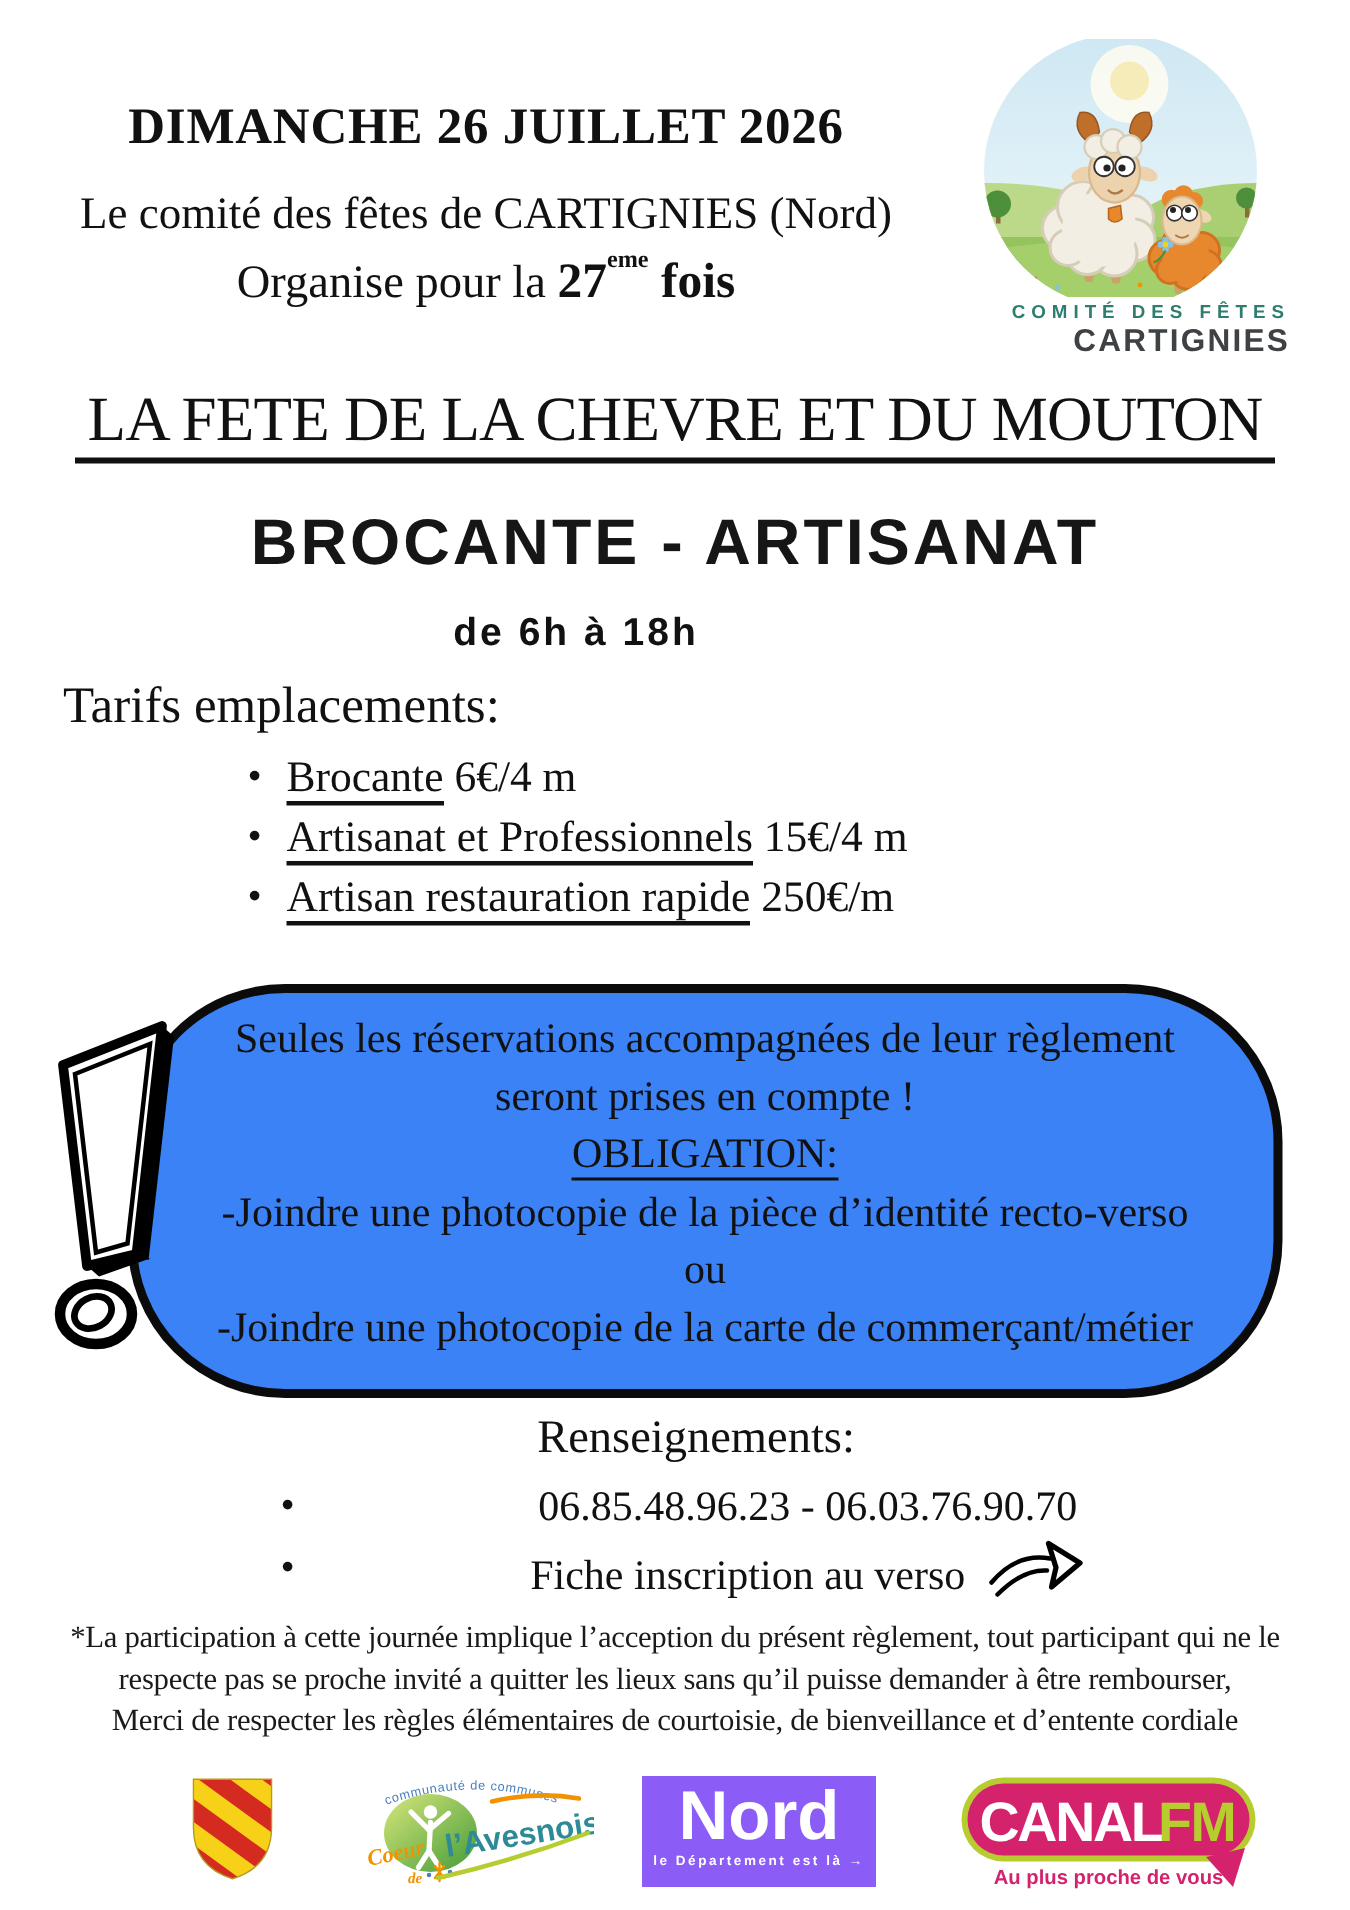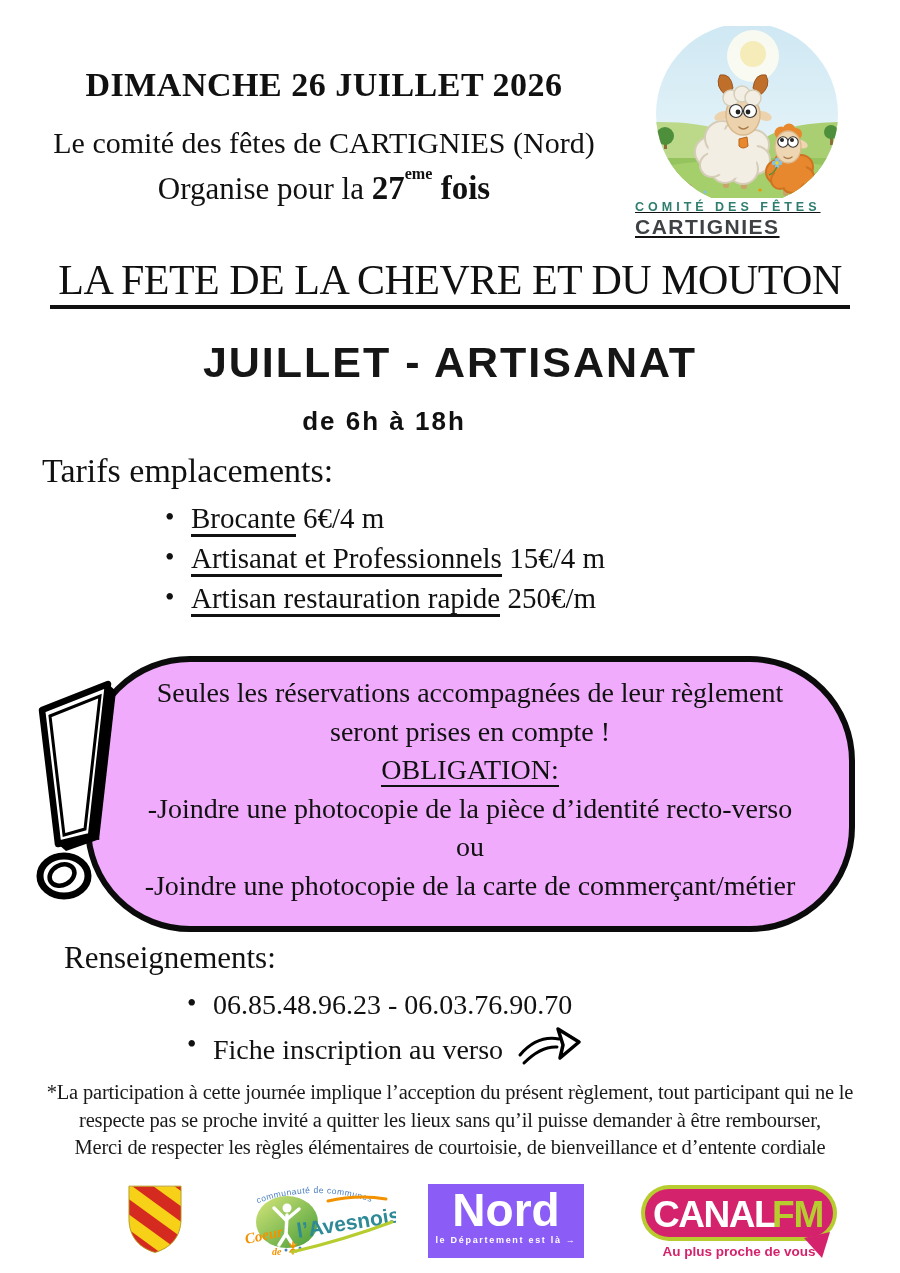--- a/index.html
+++ b/index.html
@@ -7,21 +7,21 @@
         font-family:"Liberation Serif",serif;color:#111;}
 
   
   .header-left{position:absolute;left:18px;top:66px;width:612px;text-align:center;}
   .date{font-size:34px;font-weight:bold;letter-spacing:.5px;margin-bottom:22px;}
   .committee{font-size:30px;margin-bottom:10px;}
   .organise{font-size:31px;}
   .organise .b{font-weight:bold;font-size:33px;}
   .organise sup{font-size:.52em;position:relative;top:-.55em;font-weight:bold;}
 
-  .logo-block{position:absolute;left:635px;top:26px;width:225px;text-align:left;text-decoration:underline;}
+  .logo-block{position:absolute;left:635px;top:26px;width:225px;text-align:right;}
   .logo-l1{font-family:"Liberation Sans",sans-serif;font-weight:bold;font-size:12.5px;
            letter-spacing:4px;color:#2e7d6e;margin-top:-2px;}
   .logo-l2{font-family:"Liberation Sans",sans-serif;font-weight:bold;font-size:21px;
            letter-spacing:1.5px;color:#3f4245;margin-top:1px;}
 
   
   .title-wrap{position:absolute;left:0;top:256px;width:900px;text-align:center;}
   .title{display:inline-block;font-size:42px;letter-spacing:-.5px;
          border-bottom:4px solid #111;padding:0 8px 1px;}
   .subtitle{position:absolute;left:0;top:338px;width:900px;text-align:center;
@@ -34,27 +34,27 @@
   .tarifs{position:absolute;left:42px;top:452px;width:820px;}
   .sec-h{font-size:34px;}
   ul.list{margin:8px 0 0 123px;padding:0;font-size:29px;line-height:40px;}
   ul.list li{list-style:none;position:relative;padding-left:26px;}
   ul.list li::before{content:"•";position:absolute;left:0;top:-1px;font-size:27px;}
   .u{border-bottom:3px solid #111;padding-bottom:0px;}
 
   
   .notice{position:absolute;left:85px;top:656px;width:770px;height:276px;box-sizing:border-box;
           border:6.5px solid #0b0b0b;border-radius:105px;text-align:center;
-          font-size:28px;line-height:38.5px;padding-top:12px;background:#f0abfc;}
+          font-size:28px;line-height:38.5px;padding-top:12px;background:#3b82f6;}
   .notice-intro{max-width:640px;margin:0 auto;}
   .u2{border-bottom:2.5px solid #111;}
   .excl{position:absolute;left:12px;top:668px;z-index:2;}
 
   
-  .contact{position:absolute;left:64px;top:940px;width:800px;}
+  .contact{position:absolute;left:64px;top:940px;width:800px;text-align:center;}
   .sec-h2{font-size:31px;}
   .contact ul.list{font-size:28px;line-height:41px;}
   .arrow{vertical-align:-12px;margin-left:14px;}
 
   
   .footnote{position:absolute;left:0;top:1079px;width:900px;text-align:center;
             font-size:20.5px;line-height:27.5px;letter-spacing:-.2px;color:#1a1a1a;}
 
   
   .partners{position:absolute;left:0;top:1178px;width:900px;height:92px;}
@@ -173,21 +173,21 @@
         </g>
       </g>
     </svg>
     <div class="logo-l1">COMITÉ DES FÊTES</div>
     <div class="logo-l2">CARTIGNIES</div>
   </div>
 
   <div class="title-wrap">
     <span class="title">LA FETE DE LA CHEVRE ET DU MOUTON</span>
   </div>
-  <div class="subtitle">JUILLET - ARTISANAT</div>
+  <div class="subtitle">BROCANTE - ARTISANAT</div>
   <div class="hours">de 6h à 18h</div>
 
   <div class="tarifs">
     <div class="sec-h">Tarifs emplacements:</div>
     <ul class="list">
       <li><span class="u">Brocante</span> <span>6€/4 m</span></li>
       <li><span class="u">Artisanat et Professionnels</span> <span>15€/4 m</span></li>
       <li><span class="u">Artisan restauration rapide</span> <span>250€/m</span></li>
     </ul>
   </div>

